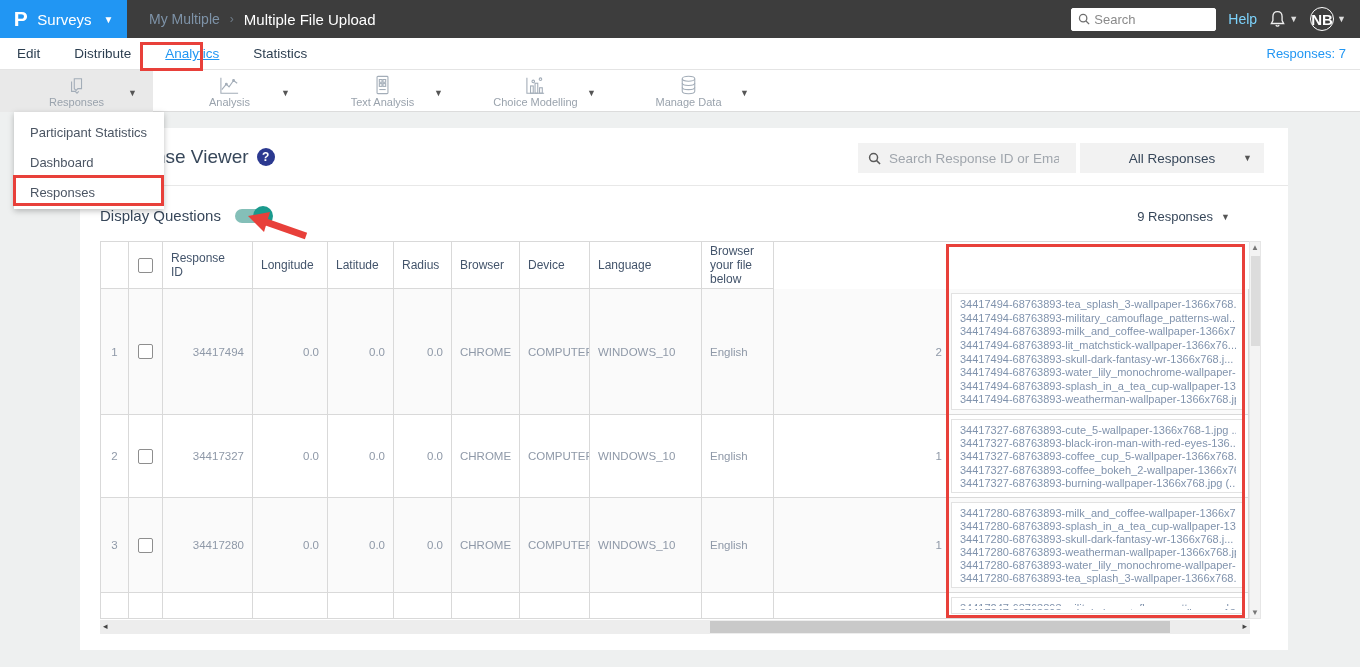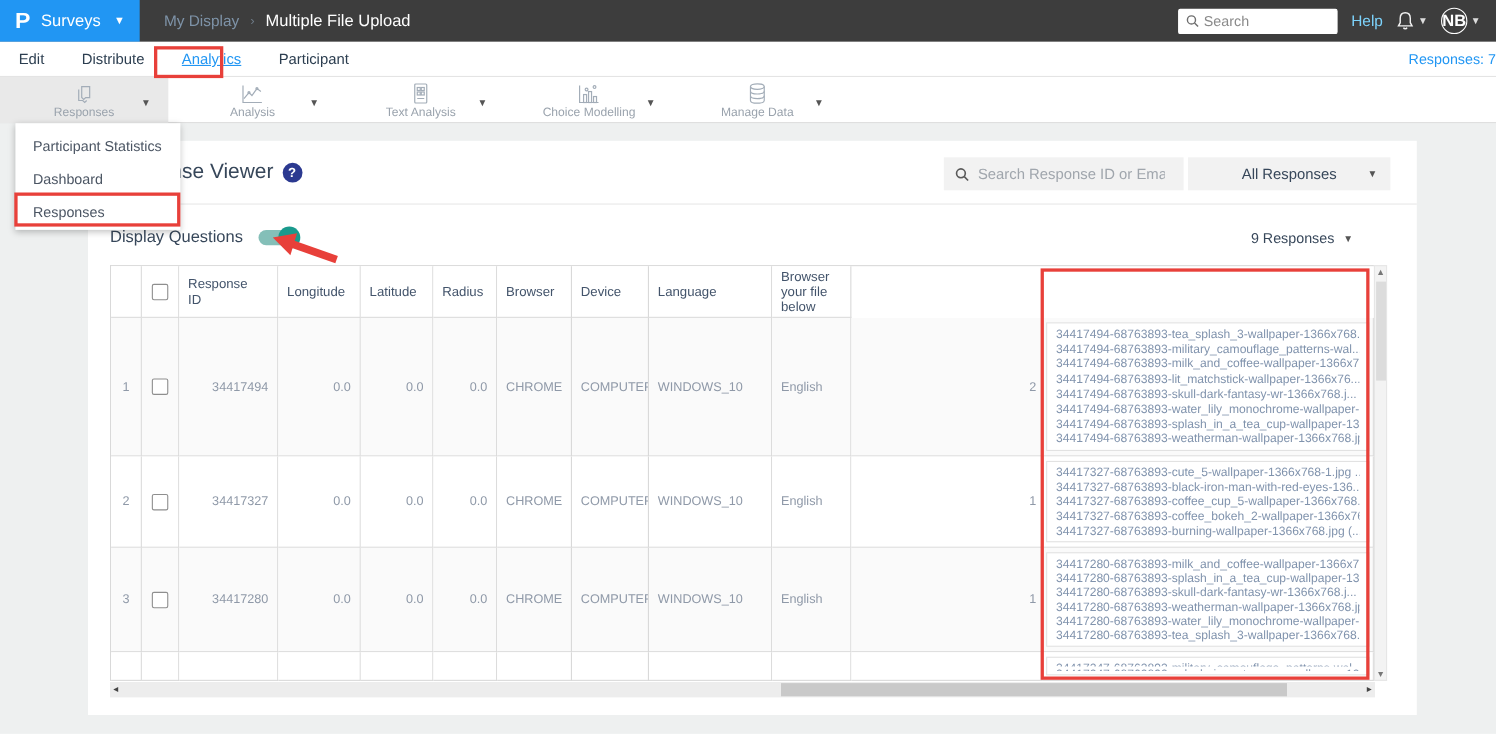--- a/index.html
+++ b/index.html
@@ -30,21 +30,21 @@
   .bell-wrap { display:flex; align-items:center; gap:3px; }
   .caret-w { color:#dcdcdc; font-size:9px; }
   .avatar-wrap { display:flex; align-items:center; gap:3px; }
   .avatar { width:24px; height:24px; border-radius:50%; border:1.5px solid #fff; color:#fff; font-size:15px; font-weight:bold; display:flex; align-items:center; justify-content:center; }
 
   
   .tabbar { position:absolute; left:0; top:38px; width:1360px; height:32px; background:#fff; border-bottom:1px solid #e4e4e4; display:flex; align-items:center; z-index:3; }
   .tab { font-size:13.5px; color:#2c3e50; font-weight:500; margin-left:32px; padding:2px 1px; cursor:pointer; }
   .tab:first-child { margin-left:16px; }
   .tab.active { color:#2196f3; text-decoration:underline; }
-  .responses-count { margin-left:auto; color:#2196f3; font-size:13px; }
+  .responses-count { margin-left:auto; margin-right:14px; color:#2196f3; font-size:13px; }
 
   
   .toolbar { position:absolute; left:0; top:70px; width:1360px; height:42px; background:#fff; border-bottom:1px solid #dcdcdc; display:flex; z-index:3; }
   .tool { width:153px; height:42px; display:flex; flex-direction:column; align-items:center; justify-content:center; position:relative; cursor:pointer; }
   .tool.selected { background:#e9e9e9; }
   .tool-icon { height:20px; display:flex; align-items:flex-end; justify-content:center; }
   .tool-label { font-size:11px; color:#9aa3ad; margin-top:1px; }
   .tool-caret { position:absolute; right:16px; top:18px; color:#555; font-size:9px; }
   .tool svg { stroke:#a3adb8; fill:none; stroke-width:1.2; }
 
@@ -106,21 +106,21 @@
 </head>
 <body>
 
 <div class="topbar">
   <div class="brand">
     <span class="brand-logo">P</span>
     <span class="brand-product">Surveys</span>
     <span class="brand-caret">▼</span>
   </div>
   <div class="crumbs">
-    <span class="crumb-parent">My Display</span>
+    <span class="crumb-parent">My Multiple</span>
     <span class="crumb-sep">›</span>
     <span class="crumb-current">Multiple File Upload</span>
   </div>
   <div class="topbar-right">
     <div class="top-search">
       <svg width="12" height="12" viewBox="0 0 14 14">
           <circle cx="6" cy="6" r="4.3" fill="none" stroke="#6e6e6e" stroke-width="1.5"></circle>
           <line x1="9.3" y1="9.3" x2="13" y2="13" stroke="#6e6e6e" stroke-width="1.5"></line>
         </svg>
       <input type="text" placeholder="Search" style="">
@@ -137,21 +137,21 @@
       <span class="avatar">NB</span>
       <span class="caret-w">▼</span>
     </div>
   </div>
 </div>
 
 <div class="tabbar">
   <span class="tab">Edit</span>
   <span class="tab">Distribute</span>
   <span class="tab active">Analytics</span>
-  <span class="tab">Participant</span>
+  <span class="tab">Statistics</span>
   <span class="responses-count">Responses: 7</span>
 </div>
 
 <div class="toolbar">
   <div class="tool selected">
     <span class="tool-icon">
       <svg width="20" height="19" viewBox="0 0 22 21">
           <path d="M8 3 L16 3 L16 14 L12 14 L10 16 L8 14 Z"></path>
           <path d="M5 6 L5 17 L9 17 L11 19 L13 17"></path>
         </svg>

